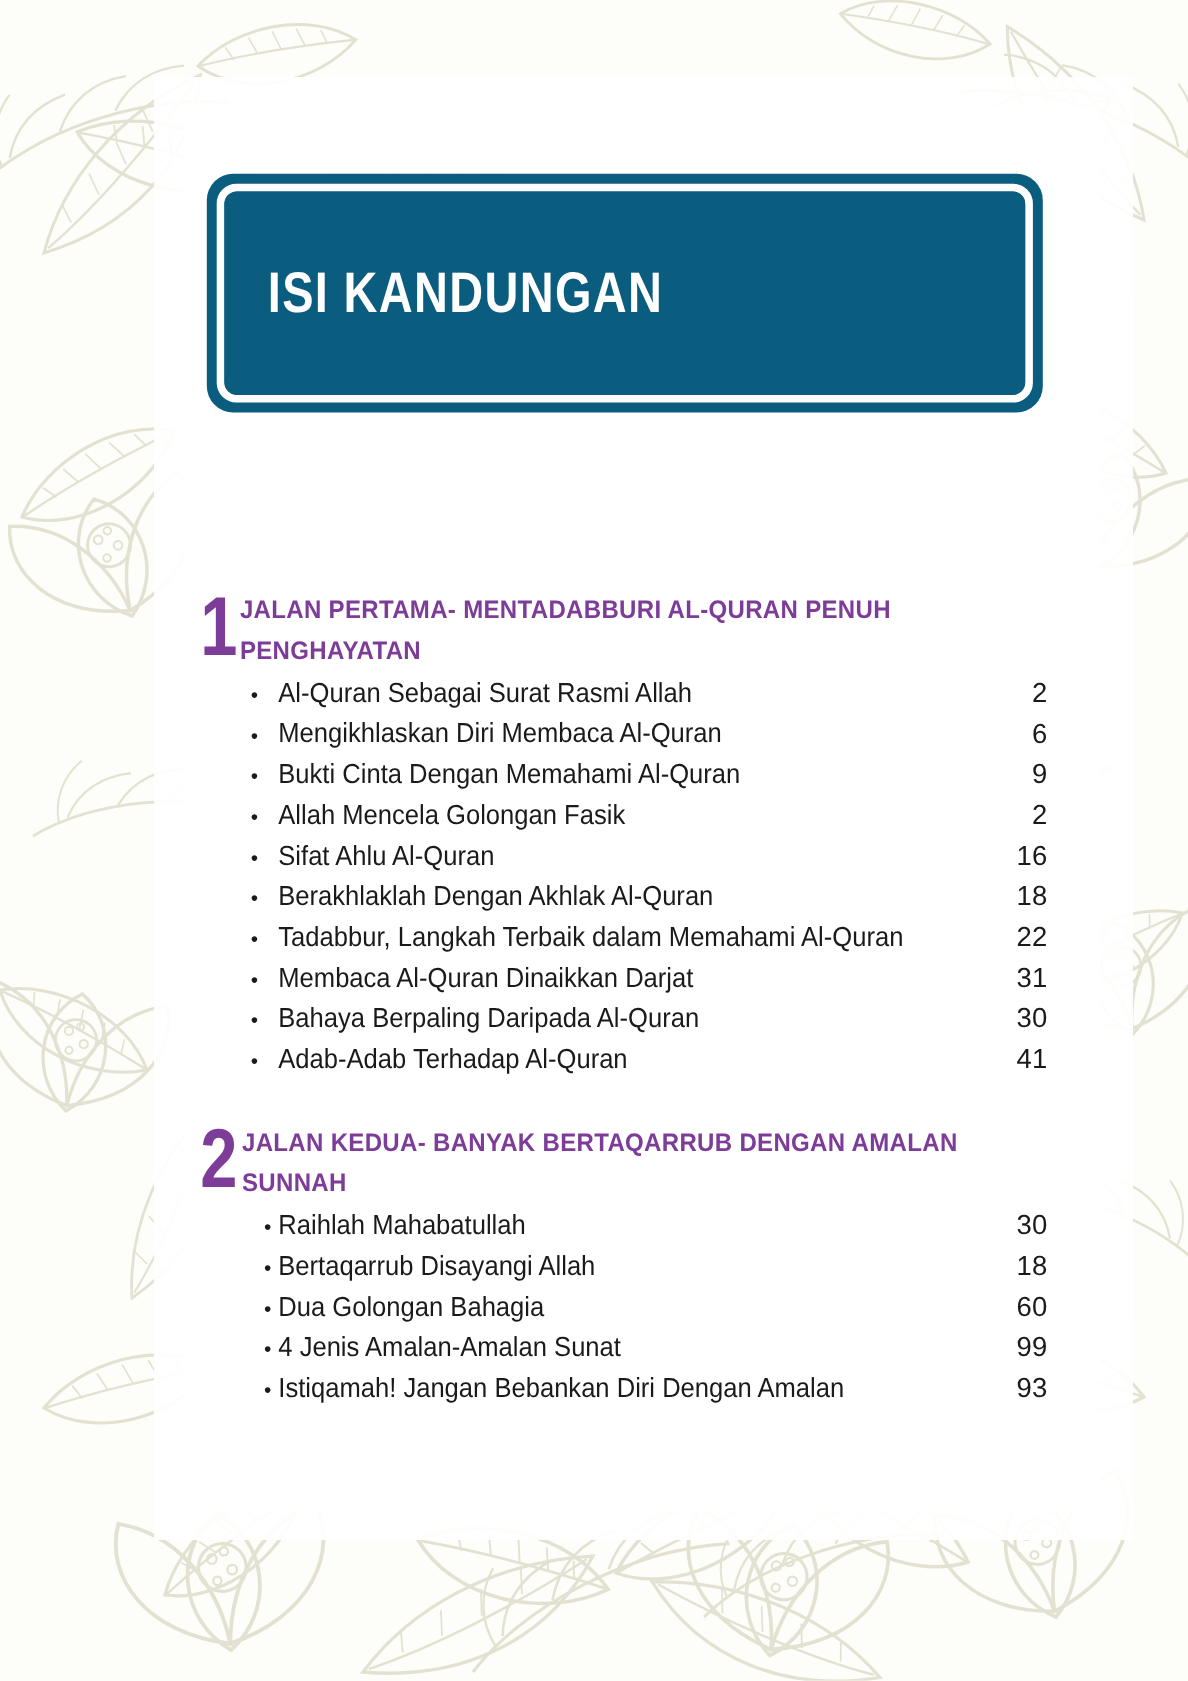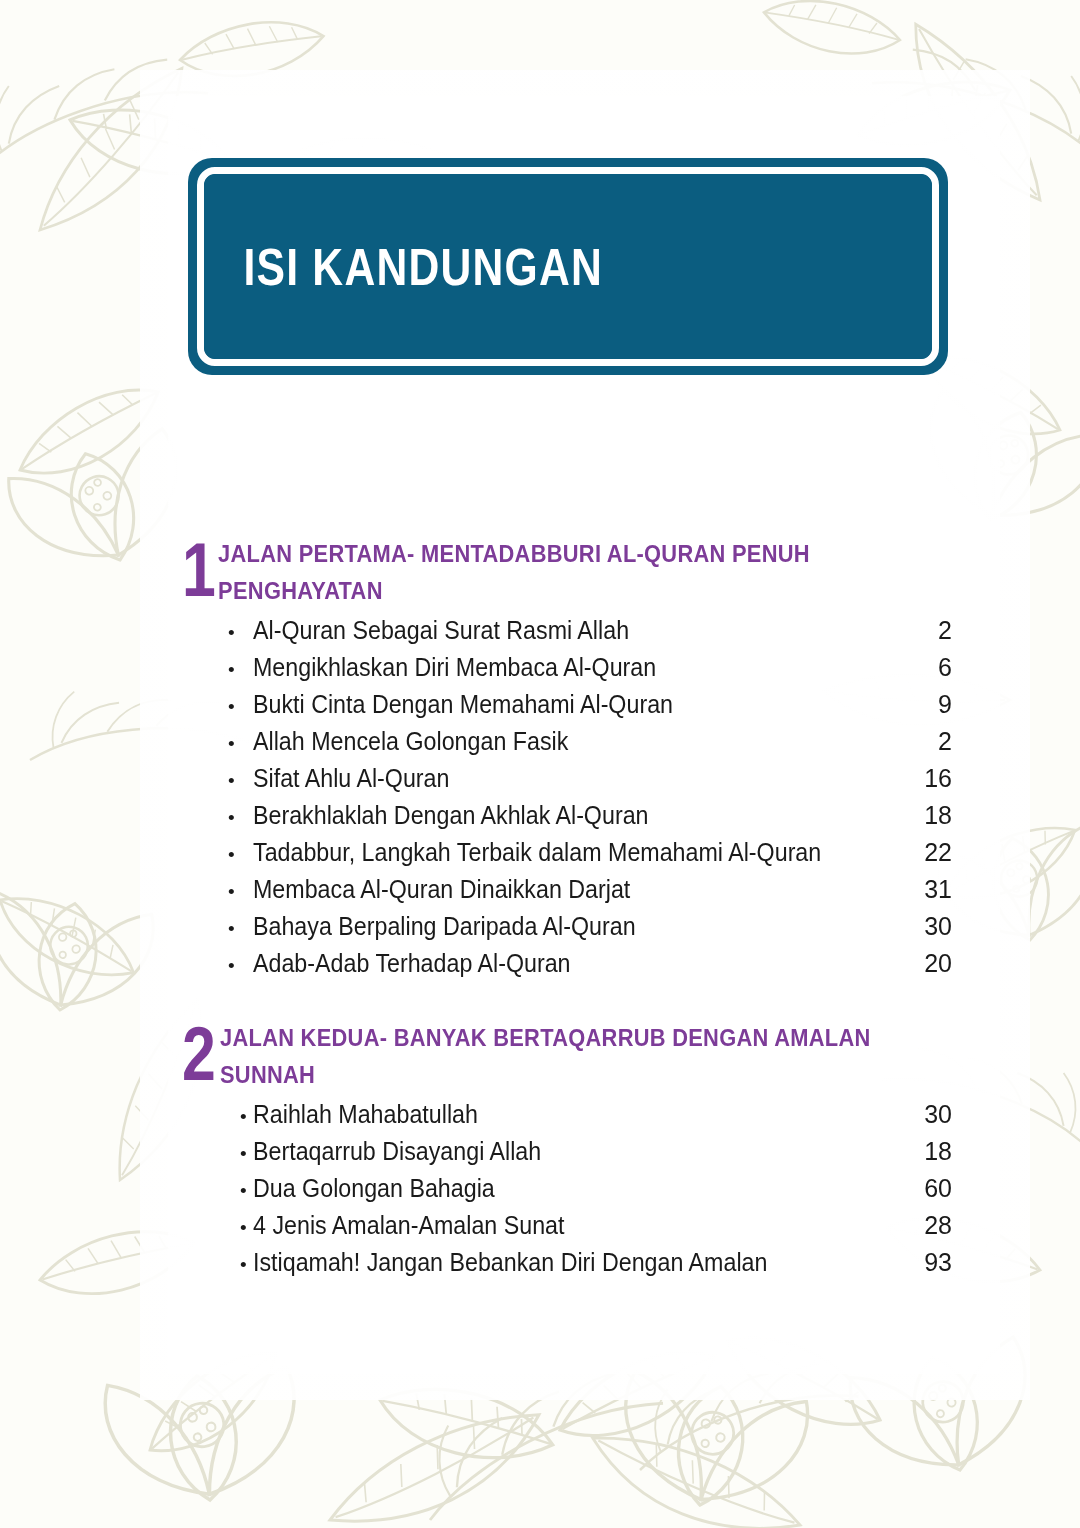--- a/index.html
+++ b/index.html
@@ -333,21 +333,21 @@
           <span class="entry-page">31</span>
         </div>
         <div class="entry">
           <span class="entry-bullet">•</span>
           <span class="entry-label">Bahaya Berpaling Daripada Al-Quran</span>
           <span class="entry-page">30</span>
         </div>
         <div class="entry">
           <span class="entry-bullet">•</span>
           <span class="entry-label">Adab-Adab Terhadap Al-Quran</span>
-          <span class="entry-page">20</span>
+          <span class="entry-page">41</span>
         </div>
 
       </div>
     </div>
 
     <div class="chapter-gap"></div>
 
     <div class="chapter gap-tight">
       <div class="chapter-head">
         <span class="chapter-num">2</span>
@@ -366,21 +366,21 @@
           <span class="entry-page">18</span>
         </div>
         <div class="entry">
           <span class="entry-bullet">•</span>
           <span class="entry-label">Dua Golongan Bahagia</span>
           <span class="entry-page">60</span>
         </div>
         <div class="entry">
           <span class="entry-bullet">•</span>
           <span class="entry-label">4 Jenis Amalan-Amalan Sunat</span>
-          <span class="entry-page">28</span>
+          <span class="entry-page">99</span>
         </div>
         <div class="entry">
           <span class="entry-bullet">•</span>
           <span class="entry-label">Istiqamah! Jangan Bebankan Diri Dengan Amalan</span>
           <span class="entry-page">93</span>
         </div>
 
       </div>
     </div>
 

